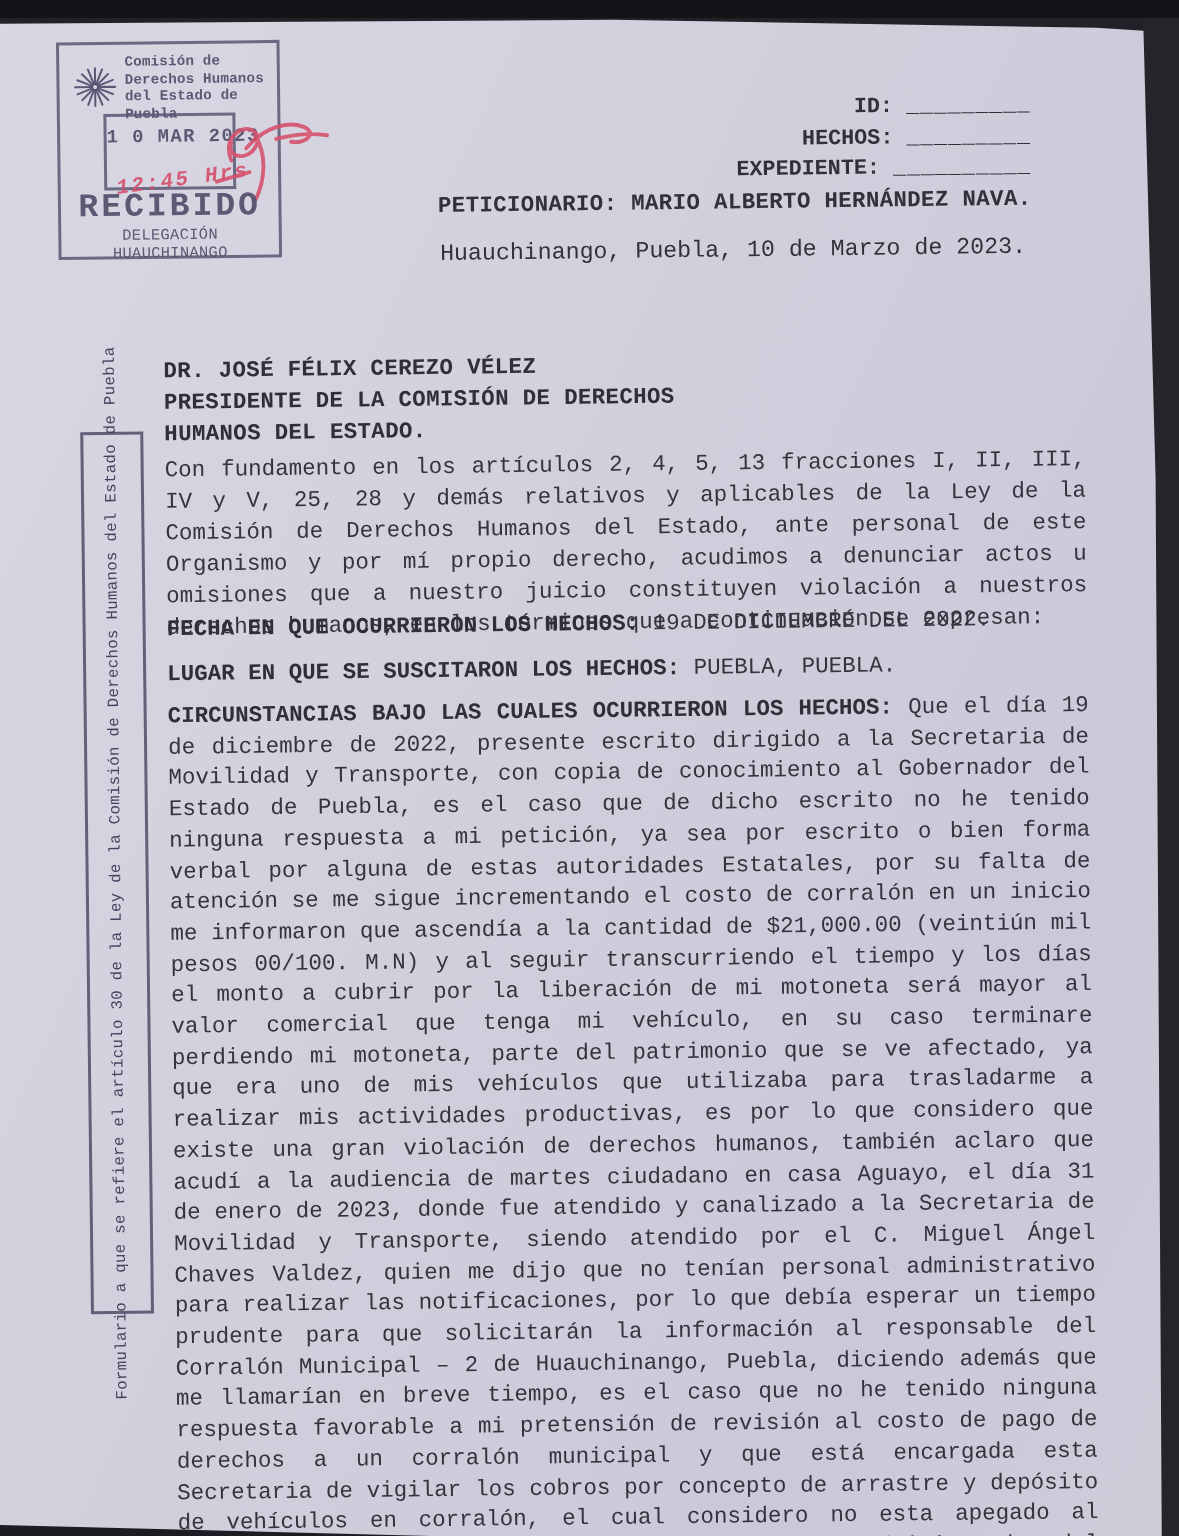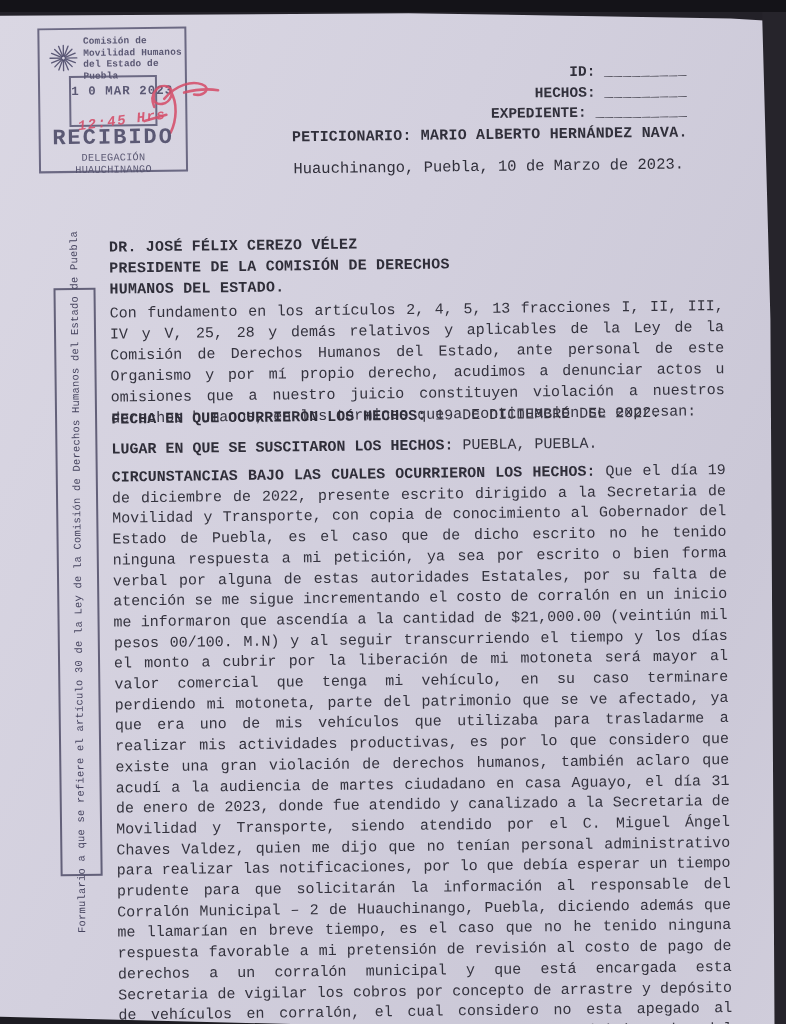--- a/index.html
+++ b/index.html
@@ -84,21 +84,21 @@
               <line x1="20" y1="20" x2="14" y2="35"></line>
             <line x1="20" y1="20" x2="35" y2="26"></line>
               <line x1="20" y1="20" x2="5" y2="14"></line>
             <line x1="20" y1="20" x2="26" y2="35"></line>
               <line x1="20" y1="20" x2="14" y2="5"></line>
           </g>
           <circle cx="20" cy="20" r="2.4" fill="#d3d0de" stroke="#4e4c6b" stroke-width="1.2"></circle>
         </svg>
         <div class="stamp-org">
           <div>Comisión de</div>
-          <div>Movilidad Humanos</div>
+          <div>Derechos Humanos</div>
           <div>del Estado de Puebla</div>
         </div>
       </div>
       <div class="datebox">
         <div class="date-text">1 0 MAR 2023</div>
         <div class="time-hand">12:45 Hrs</div>
       </div>
       <svg class="signature" viewBox="0 0 86 62">
         <g fill="none" stroke="#d5506b" stroke-width="2.6" stroke-linecap="round" opacity="0.88">
           <path d="M14,30 C8,16 20,6 28,10 C36,14 30,26 22,27 C16,28 12,24 14,18"></path>

